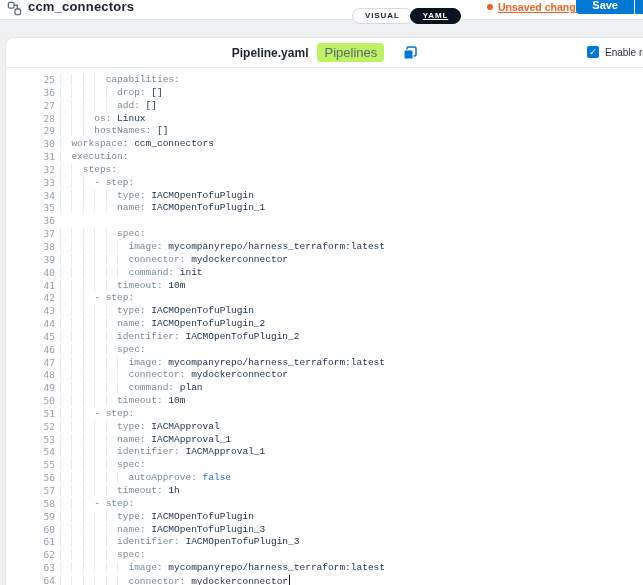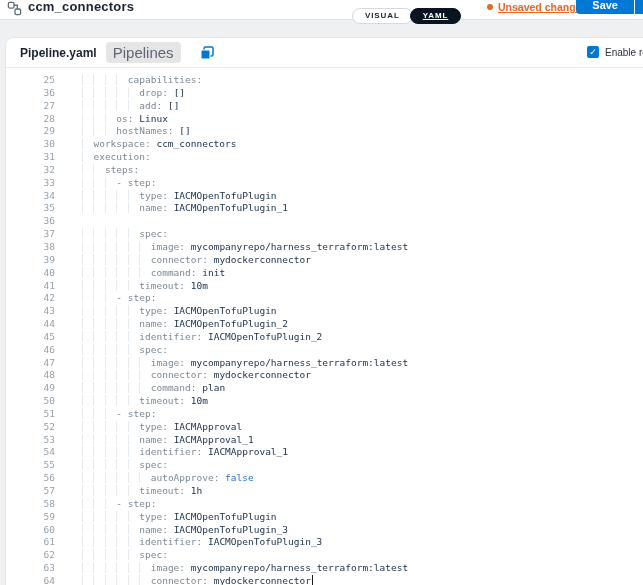--- a/index.html
+++ b/index.html
@@ -44,25 +44,25 @@
     width:20px; font-size:8px; border-radius:0 4px 4px 0;
   }
   
   .panel {
     position:absolute; left:5px; top:37px; right:0; bottom:0;
     background:#ffffff; border:1px solid #e4e7ea; border-right:none; border-bottom:none;
     border-top-left-radius:8px;
   }
   .panel-header {
     height:30px; display:flex; align-items:center; padding:0 14px; gap:9px;
-    border-bottom:1px solid #e7eaee; position:relative;
+    border-bottom:1px solid #e7eaee; position:relative;justify-content:center;
   }
   .filename { font-size:12px; font-weight:bold; color:#1b2430; }
   .entity-badge {
-    font-size:15px; color:#5c6874; background:#e5e5e5; border-radius:4px;
+    font-size:13px; color:#5c6874; background:#bef264; border-radius:4px;
     padding:3px 7px; line-height:1;
   }
   .copy-btn { margin-left:10px; width:14px; height:14px; cursor:pointer; background:none; border:none; padding:0; }
   .enable-group {
     position:absolute; left:581px; top:8px; display:flex; align-items:center; gap:6px; white-space:nowrap;
   }
   .checkbox {
     width:12px; height:12px; background:var(--accent,#0278d5); border-radius:2px;
     color:#fff; font-size:9px; line-height:12px; text-align:center; cursor:pointer;
   }
@@ -71,21 +71,21 @@
   .editor {
     position:absolute; left:0; right:0; top:31px; bottom:0;
     padding:5px 0 0 23px; overflow:hidden; cursor:text;
     font-family:"DejaVu Sans Mono", monospace; font-size:9.5px; line-height:12.85px;
   }
   .row { display:flex; height:12.85px; }
   .ln {
     flex:none; width:26px; text-align:right;
     color:var(--lineno,#95a2ad); user-select:none;
   }
-  .code { margin-left:27px; white-space:pre; }
+  .code { margin-left:5px; white-space:pre;font-family:Liberation Mono, monospace; }
   .ig { background:linear-gradient(to right, var(--guide,#e7ebef) 1px, transparent 1px); }
   .k, .pu { color:var(--key,#7b8a95); }
   .v { color:var(--value,#22364f); }
   .b { color:var(--bool,#2f6fd0); }
   .caret { display:inline-block; width:1px; height:11px; background:#15181c; vertical-align:-2px; margin-left:1px; }
 </style>
 </head>
 <body>
 
 <div class="topbar">

